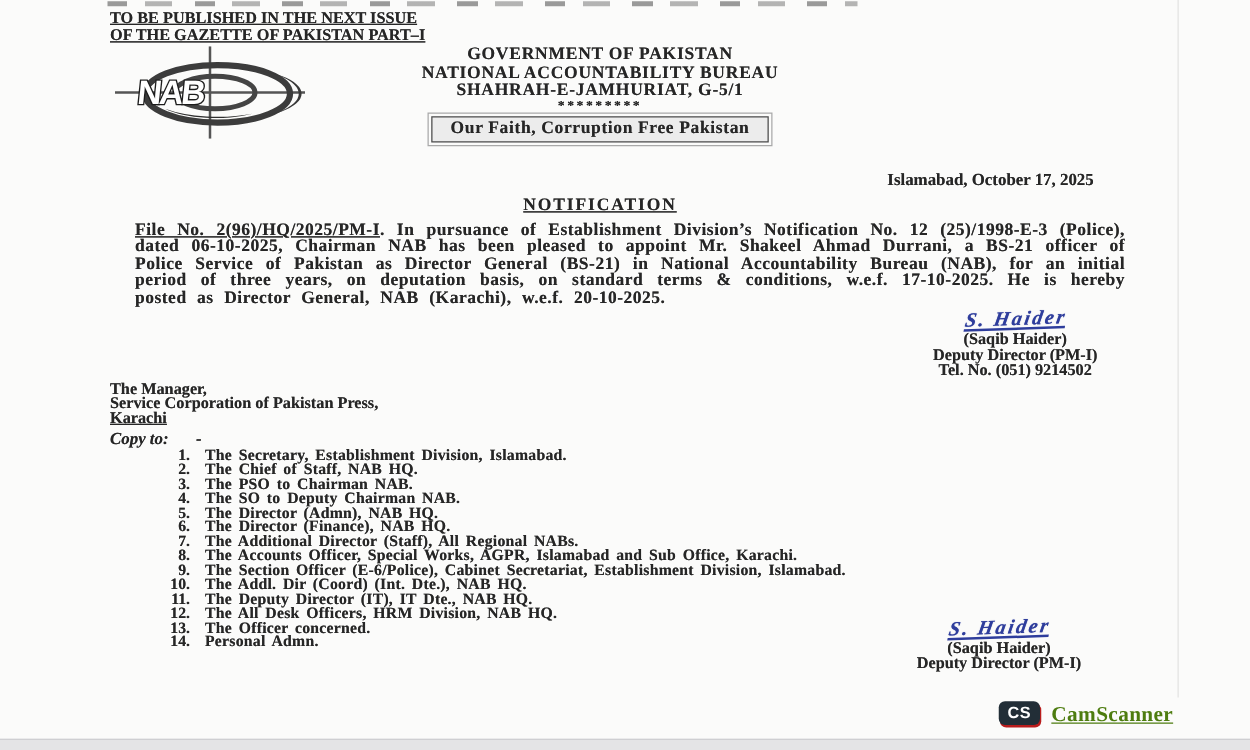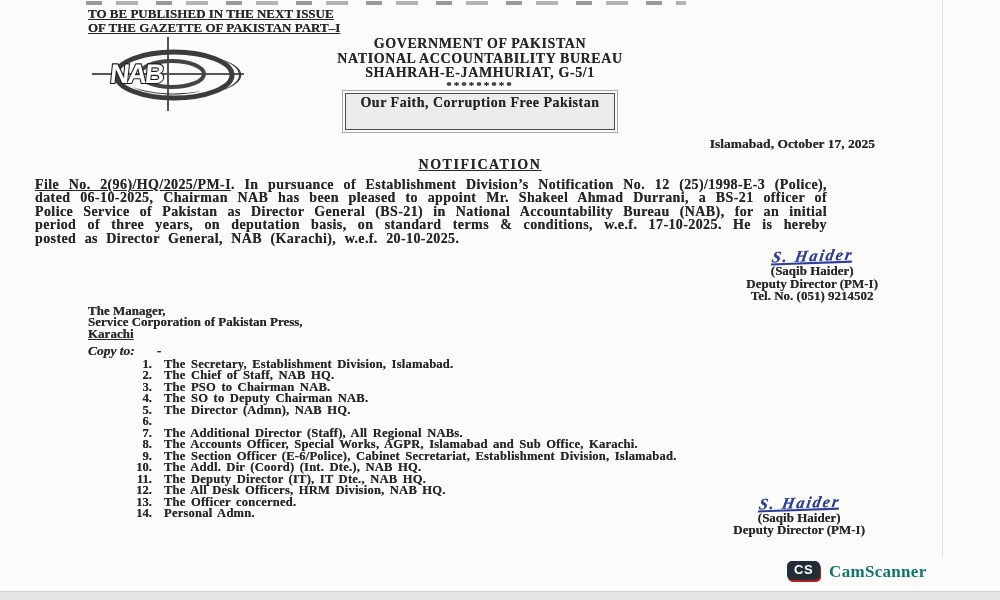--- a/index.html
+++ b/index.html
@@ -31,32 +31,32 @@
 
   .gazette-note { margin-left:88px; font-size:13px; line-height:14px; font-weight:bold; }
   .gazette-note .u { text-decoration:underline; }
 
   .header-wrap { position:relative; margin-top:2px; height:96px; }
   .nab-logo { position:absolute; left:92px; top:0px; }
   .header-center { margin-left:85px; width:790px; text-align:center; font-weight:bold; }
   .header-center .h-line { font-size:14px; line-height:14.5px; letter-spacing:.6px; }
   .stars { font-size:11px; line-height:9px; letter-spacing:2px; }
   .motto-box {
-    display:inline-block; margin-top:3px; padding:1px 14px 18px;
+    display:inline-block; margin-top:3px; padding:1px 14px 2px;
     border:1.5px solid #4c4c4c; outline:1px solid #a9a9a9; outline-offset:2px;
     background:#ececec; font-size:14px; font-weight:bold; letter-spacing:.5px;
   }
 
   .dateline { margin-left:85px; width:790px; text-align:right; font-size:13.5px; line-height:15px; font-weight:bold; margin-top:3px; }
 
   .notif-title { margin-left:85px; width:790px; text-align:center; margin-top:4px; }
   .notif-title span { font-size:14px; font-weight:bold; letter-spacing:1.5px; text-decoration:underline; }
 
   .body-para {
-    margin:5px 0 0 35px; width:792px;
+    margin:5px 0 0 108px; width:792px;
     font-size:14px; line-height:13.4px; font-weight:bold;
     text-align:justify; letter-spacing:.4px; word-spacing:4.5px;
   }
   .file-no { text-decoration:underline; }
 
   .sig-block { margin-left:auto; text-align:center; width:max-content; font-weight:bold; }
   .sig-block .sig-scribble {
     display:inline-block; color:#2e3d9c; font-style:italic; font-size:16px; line-height:12px;
     letter-spacing:2px; transform:rotate(-2deg) skewX(-12deg);
     border-bottom:2px solid #2e3d9c; margin-bottom:-7px; position:relative; z-index:2;
@@ -71,28 +71,28 @@
 
   .copy-to { margin-left:88px; margin-top:4px; font-size:13.5px; line-height:13px; font-weight:bold;font-style:italic; }
   .copy-to .dash { margin-left:22px; }
 
   .copy-list { margin-top:2px; }
   .copy-item { display:flex; margin-left:118px; font-size:12.6px; line-height:11.5px; font-weight:bold; }
   .copy-item .no { width:34px; text-align:right; flex:none; }
   .copy-item .txt { margin-left:12px; width:713px; text-align:justify; letter-spacing:.2px; word-spacing:2px; }
 
   .cam-footer { position:absolute; left:788px; top:562px; display:flex; align-items:center; }
-  .cs-badge { display:inline-block; background:#b91c1c; border-radius:5px; line-height:0; }
+  .cs-badge { display:inline-block; background:#b91c1c; border-radius:5px; line-height:0;margin-left:12px; }
   .cs-badge-inner {
     display:inline-block; background:#222e37; color:#fff; border-radius:5px;
     font-family:"Liberation Sans", sans-serif; font-weight:bold; font-size:13px;
     line-height:16px; padding:1px 7px 2px; transform:translate(-1px,-2px);
     letter-spacing:.5px;
   }
-  .cam-brand { margin-left:8px; font-size:17px; color:#0f766e; font-weight:bold; letter-spacing:.3px; }
+  .cam-brand { margin-left:8px; font-size:17px; color:#4d7c0f; font-weight:bold; letter-spacing:.3px;text-decoration:underline; }
 </style>
 </head>
 <body>
 
 <div class="page">
 
   <div class="top-noise"></div>
   <div class="page-edge-line"></div>
 
   <div class="gazette-note ink">
@@ -162,20 +162,21 @@
     <div class="copy-item ink">
         <span class="no">4.</span>
         <span class="txt">The SO to Deputy Chairman NAB.</span>
       </div>
     <div class="copy-item ink">
         <span class="no">5.</span>
         <span class="txt">The Director (Admn), NAB HQ.</span>
       </div>
     <div class="copy-item ink">
         <span class="no">6.</span>
+        <span class="txt">The Director (Finance), NAB HQ.</span>
       </div>
     <div class="copy-item ink">
         <span class="no">7.</span>
         <span class="txt">The Additional Director (Staff), All Regional NABs.</span>
       </div>
     <div class="copy-item ink">
         <span class="no">8.</span>
         <span class="txt">The Accounts Officer, Special Works, AGPR, Islamabad and Sub Office, Karachi.</span>
       </div>
     <div class="copy-item ink">

